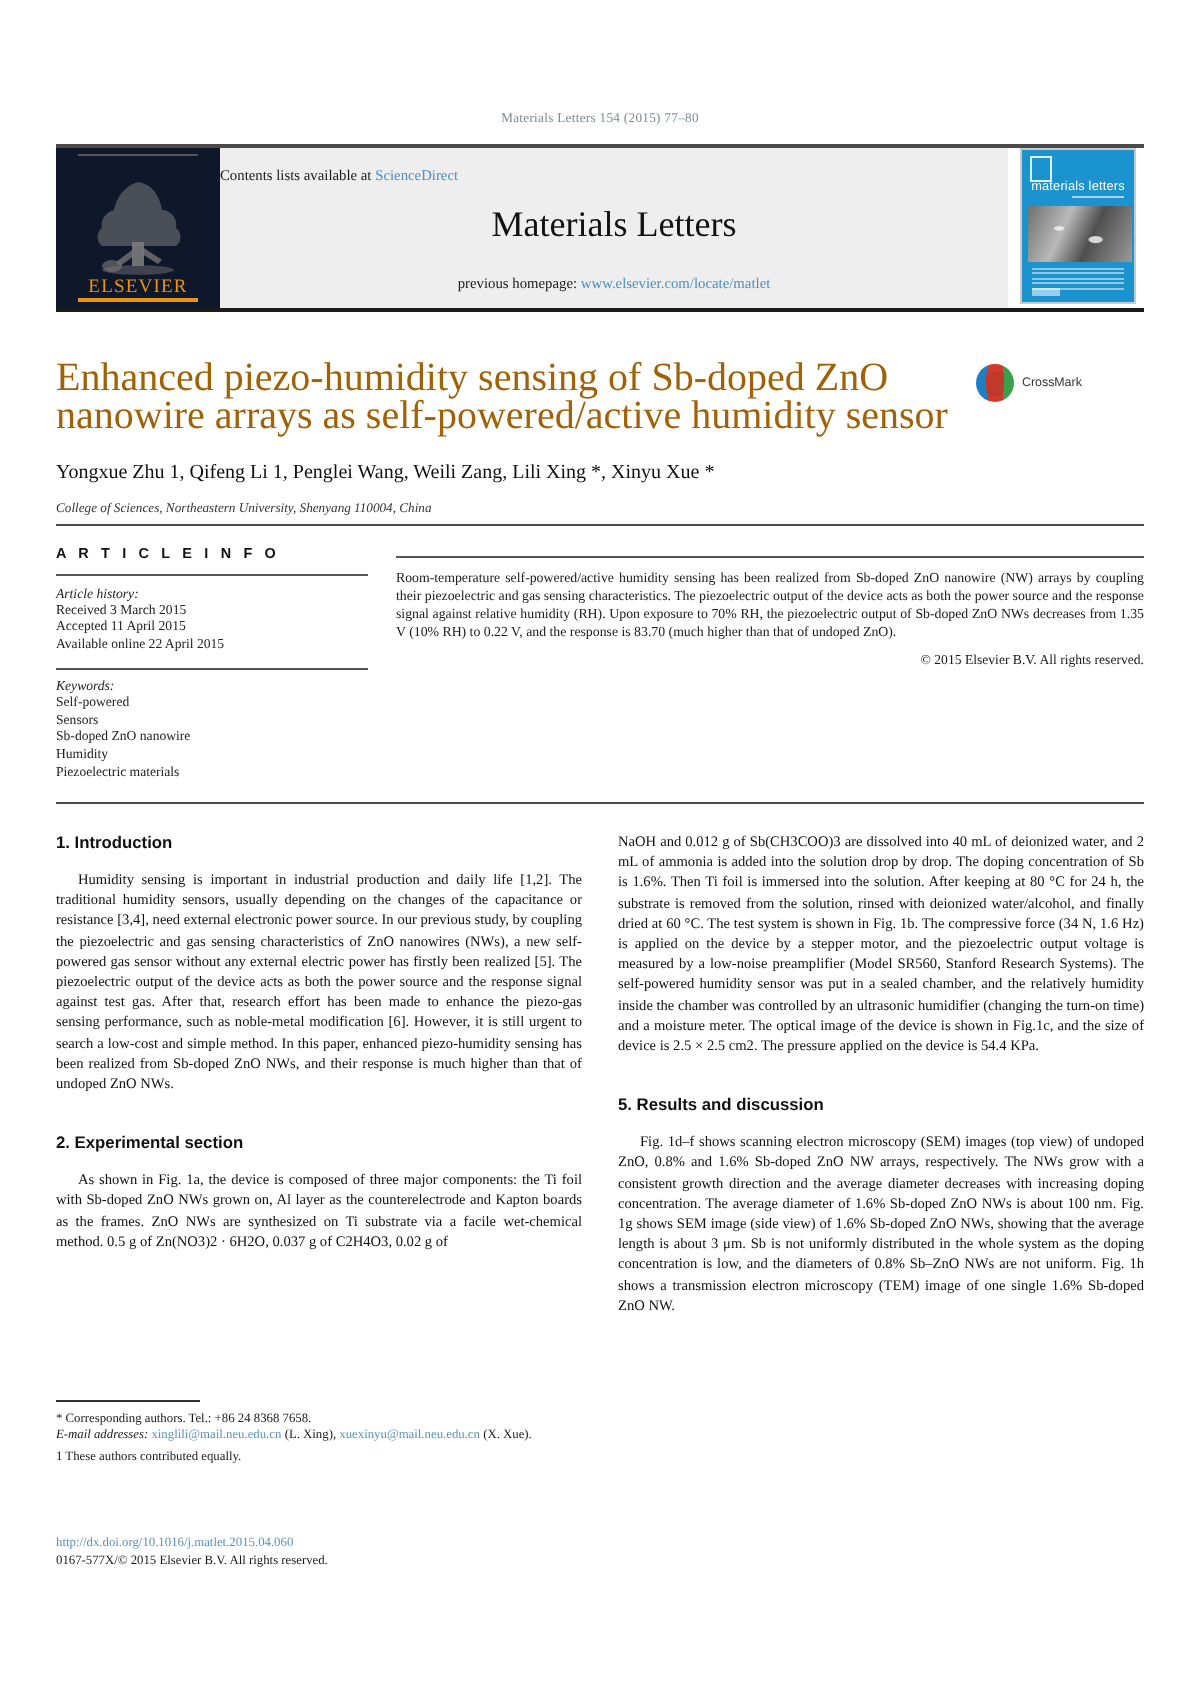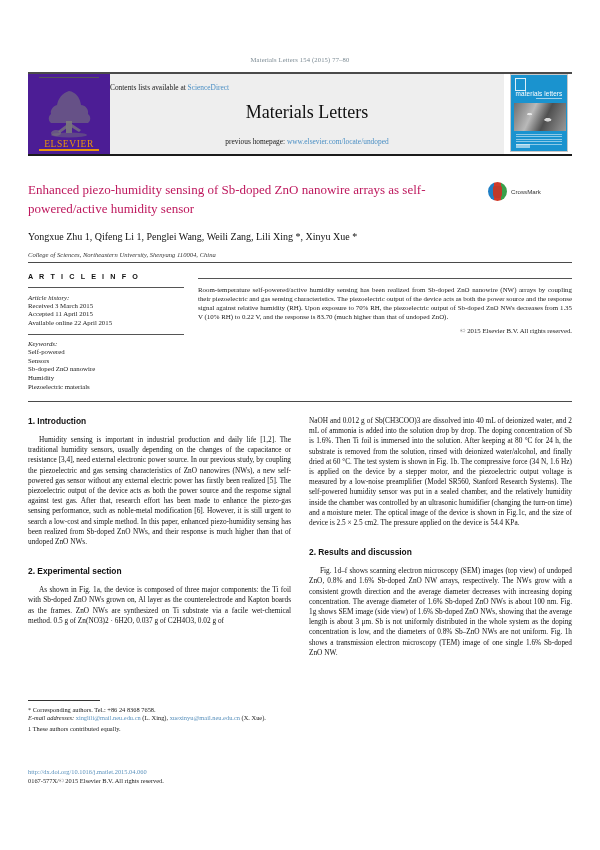--- a/index.html
+++ b/index.html
@@ -49,21 +49,21 @@
     width: 100%;
   }
   .mast-body {
     display: flex;
     align-items: stretch;
     height: 80px;
   }
   .mast-logo {
     width: 82px;
     flex: none;
-    background: #4c1d95;
+    background: #0f172a;
     position: relative;
     border-right: 0px solid transparent;
   }
   .mast-center {
     flex: 1 1 auto;
     background: #eeeeee;
     position: relative;
   }
   .mast-cover {
     width: 62px;
@@ -196,23 +196,23 @@
 
   
   .title-block {
     position: absolute;
     left: 28px;
     top: 180px;
     width: 544px;
   }
   .paper-title {
     width: 452px;
-    font-size: 13px;
+    font-size: 20px;
     line-height: 19px;
-    color: #be185d;
+    color: #a16207;
     font-family: "Liberation Serif", serif;
   }
   .crossmark {
     position: absolute;
     right: 0; top: 2px;
     width: 84px;
     display: flex;
     align-items: center;
     gap: 4px;
   }
@@ -414,21 +414,21 @@
           <div class="els-bar"></div>
         </div>
       </div>
 
       <div class="mast-center">
         <div class="contents-line">
           <span>Contents lists available at </span><span class="sd">ScienceDirect</span>
         </div>
         <div class="journal-title">Materials Letters</div>
         <div class="homepage-line">
-          <span>previous homepage: </span><span class="url">www.elsevier.com/locate/undoped</span>
+          <span>previous homepage: </span><span class="url">www.elsevier.com/locate/matlet</span>
         </div>
       </div>
 
       <div class="mast-cover">
         <div class="cover">
           <div class="cover-head"></div>
           <div class="cover-title">materials letters</div>
           <div class="cover-sub"></div>
           <div class="cover-img"></div>
           <div class="cover-lines">
@@ -492,21 +492,21 @@
 
     <div class="bcol">
       <div class="sec-title">1.  Introduction</div>
       <p class="para">Humidity sensing is important in industrial production and daily life [1,2]. The traditional humidity sensors, usually depending on the changes of the capacitance or resistance [3,4], need external electronic power source. In our previous study, by coupling the piezoelectric and gas sensing characteristics of ZnO nanowires (NWs), a new self-powered gas sensor without any external electric power has firstly been realized [5]. The piezoelectric output of the device acts as both the power source and the response signal against test gas. After that, research effort has been made to enhance the piezo-gas sensing performance, such as noble-metal modification [6]. However, it is still urgent to search a low-cost and simple method. In this paper, enhanced piezo-humidity sensing has been realized from Sb-doped ZnO NWs, and their response is much higher than that of undoped ZnO NWs.</p>
       <div class="sec-title gap-before">2.  Experimental section</div>
       <p class="para">As shown in Fig. 1a, the device is composed of three major components: the Ti foil with Sb-doped ZnO NWs grown on, Al layer as the counterelectrode and Kapton boards as the frames. ZnO NWs are synthesized on Ti substrate via a facile wet-chemical method. 0.5 g of Zn(NO3)2 · 6H2O, 0.037 g of C2H4O3, 0.02 g of</p>
     </div>
 
     <div class="bcol">
       <p class="para" style="text-indent:0;">NaOH and 0.012 g of Sb(CH3COO)3 are dissolved into 40 mL of deionized water, and 2 mL of ammonia is added into the solution drop by drop. The doping concentration of Sb is 1.6%. Then Ti foil is immersed into the solution. After keeping at 80 °C for 24 h, the substrate is removed from the solution, rinsed with deionized water/alcohol, and finally dried at 60 °C. The test system is shown in Fig. 1b. The compressive force (34 N, 1.6 Hz) is applied on the device by a stepper motor, and the piezoelectric output voltage is measured by a low-noise preamplifier (Model SR560, Stanford Research Systems). The self-powered humidity sensor was put in a sealed chamber, and the relatively humidity inside the chamber was controlled by an ultrasonic humidifier (changing the turn-on time) and a moisture meter. The optical image of the device is shown in Fig.1c, and the size of device is 2.5 × 2.5 cm2. The pressure applied on the device is 54.4 KPa.</p>
-      <div class="sec-title gap-before">2.  Results and discussion</div>
+      <div class="sec-title gap-before">5.  Results and discussion</div>
       <p class="para">Fig. 1d–f shows scanning electron microscopy (SEM) images (top view) of undoped ZnO, 0.8% and 1.6% Sb-doped ZnO NW arrays, respectively. The NWs grow with a consistent growth direction and the average diameter decreases with increasing doping concentration. The average diameter of 1.6% Sb-doped ZnO NWs is about 100 nm. Fig. 1g shows SEM image (side view) of 1.6% Sb-doped ZnO NWs, showing that the average length is about 3 μm. Sb is not uniformly distributed in the whole system as the doping concentration is low, and the diameters of 0.8% Sb–ZnO NWs are not uniform. Fig. 1h shows a transmission electron microscopy (TEM) image of one single 1.6% Sb-doped ZnO NW.</p>
     </div>
 
   </div>
 
   <div class="footnotes">
     <div class="fn-rule"></div>
     <div class="fn">* Corresponding authors. Tel.: +86 24 8368 7658.</div>
     <div class="fn">
       <span class="em">E-mail addresses:</span>

